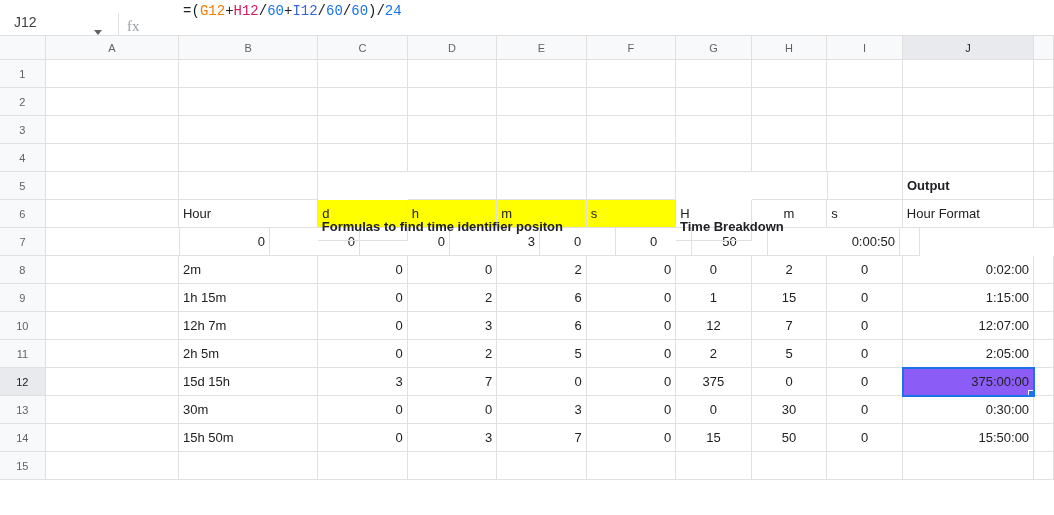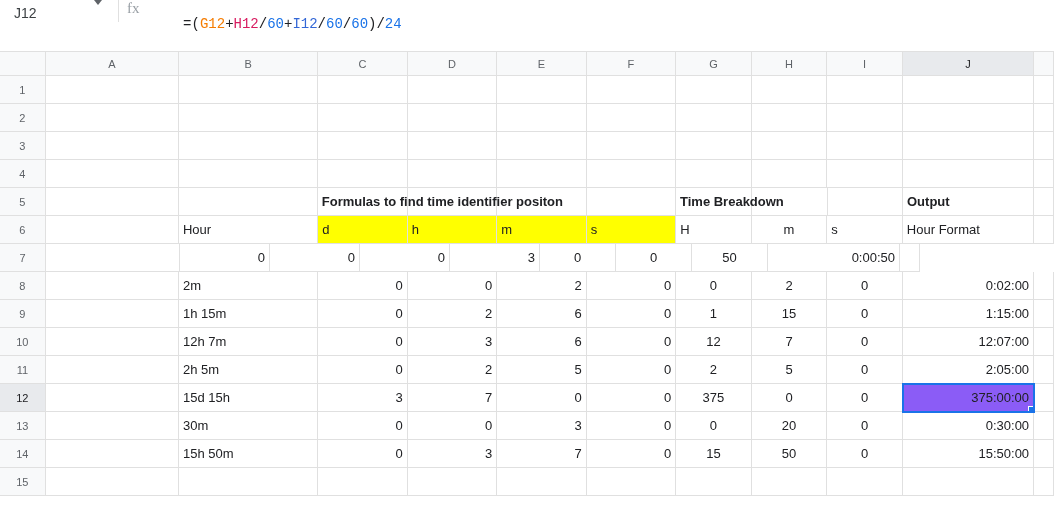--- a/index.html
+++ b/index.html
@@ -6,22 +6,22 @@
   body {
     margin: 0;
     font-family: Arial, sans-serif;
     font-size: 13px;
     color: #202124;
     background: #fff;
     overflow: hidden;
   }
   .topbar {
     display: flex;
-    align-items: flex-start;
-    height: 52px;
+    align-items: flex-end;
+    height: 36px;
     border-bottom: 1px solid #e0e0e0;
     padding: 0 6px;
   }
   .namebox {
     width: 88px;
     height: 26px;
     line-height: 26px;
     padding: 0 8px;
     font-size: 14px;
     color: #3c4043;
@@ -144,20 +144,21 @@
   .cH { width: 76px; }
   .cI { width: 76px; }
   .cJ { width: 132px; }
   .cK { width: 20px; }
 
   
   .overflow {
     position: relative;
     z-index: 2;
     overflow: visible;
+    margin-top: 41px;
   }
 </style>
 </head>
 <body>
 
 <div class="topbar">
   <div class="namebox">J12</div>
   <div class="dropdown-arrow"></div>
   <div class="vsep"></div>
   <div class="fx">fx</div>
@@ -353,21 +354,21 @@
       </div>
       <div class="row">
         <div class="rowhead">13</div>
         <div class="cell cA"></div>
         <div class="cell cB al-l">30m</div>
         <div class="cell cC al-r">0</div>
         <div class="cell cD al-r">0</div>
         <div class="cell cE al-r">3</div>
         <div class="cell cF al-r">0</div>
         <div class="cell cG al-c">0</div>
-        <div class="cell cH al-c">20</div>
+        <div class="cell cH al-c">30</div>
         <div class="cell cI al-c">0</div>
         <div class="cell cJ al-r">0:30:00</div>
         <div class="cell cK"></div>
       </div>
       <div class="row">
         <div class="rowhead">14</div>
         <div class="cell cA"></div>
         <div class="cell cB al-l">15h 50m</div>
         <div class="cell cC al-r">0</div>
         <div class="cell cD al-r">3</div>

